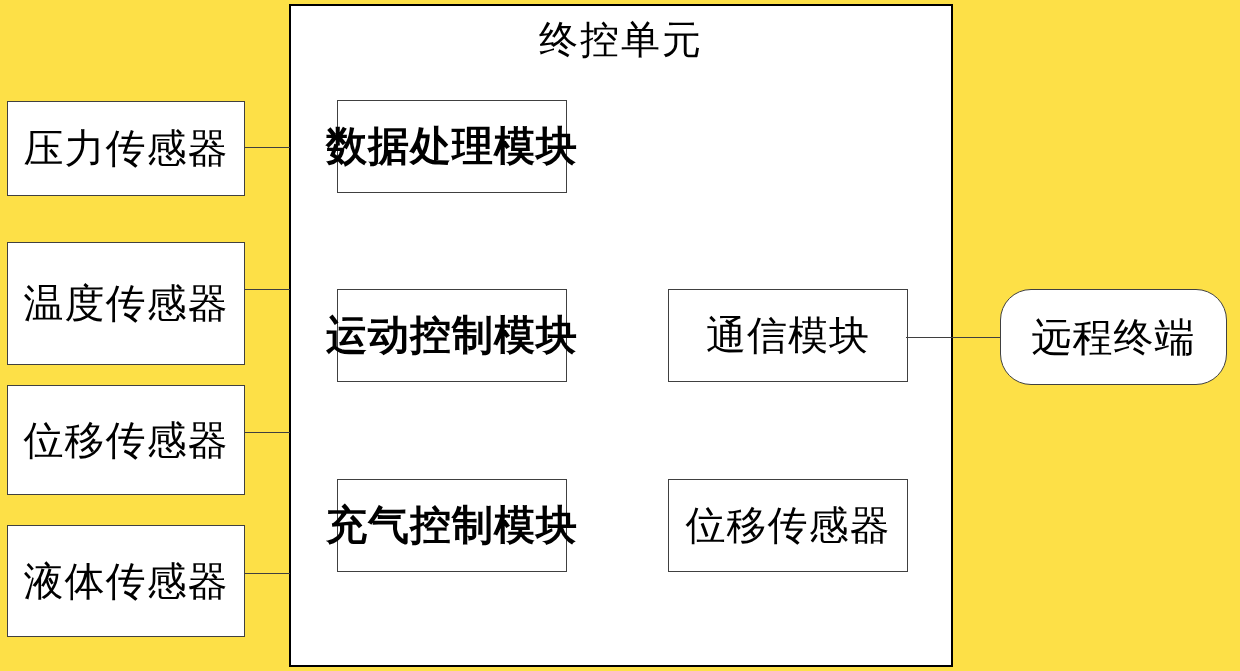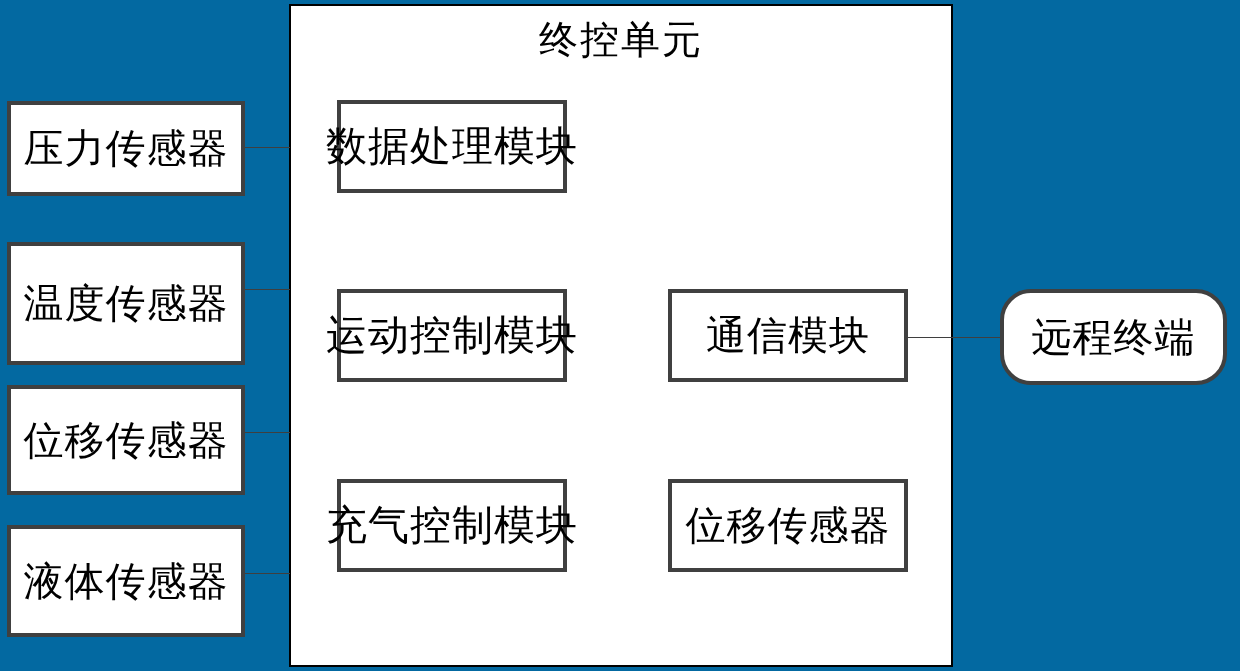--- a/index.html
+++ b/index.html
@@ -1,28 +1,28 @@
 <!DOCTYPE html>
 <html><head>
 <meta charset="utf-8">
 <style>
   html, body { margin: 0; padding: 0; background: #ffffff; }
   .canvas {
     position: relative;
     width: 1240px;
     height: 671px;
-    background: #0369a1;
+    background: #fde047;
     font-family: "Liberation Serif", "DejaVu Serif", serif;
     color: #000000;
     overflow: hidden;
   }
   .box {
     position: absolute;
     box-sizing: border-box;
-    border: 4px solid #404040;
+    border: 1px solid #404040;
     background: #ffffff;
     display: flex;
     align-items: center;
     justify-content: center;
     text-align: left;
     font-size: 40px;
     letter-spacing: 1px;
     white-space: nowrap;
   }
   .outer-box {
@@ -43,21 +43,21 @@
     font-size: 39px;
     letter-spacing: 2px;
   }
   
   .sensor { left: 7px; width: 238px; }
   .sensor-1 { top: 101px; height: 95px; }
   .sensor-2 { top: 242px; height: 123px; }
   .sensor-3 { top: 385px; height: 110px; }
   .sensor-4 { top: 525px; height: 112px; }
   
-  .module { left: 337px; width: 230px; height: 93px; font-size: 41px; }
+  .module { left: 337px; width: 230px; height: 93px; font-size: 41px; font-weight: bold; }
   .module-1 { top: 100px; }
   .module-2 { top: 289px; }
   .module-3 { top: 479px; }
   
   .module-mid { left: 668px; width: 240px; height: 93px; }
   .module-comm { top: 289px; }
   .module-gyro { top: 479px; }
   
   .remote { left: 1000px; top: 289px; width: 227px; height: 96px; border-radius: 31px; }
   

